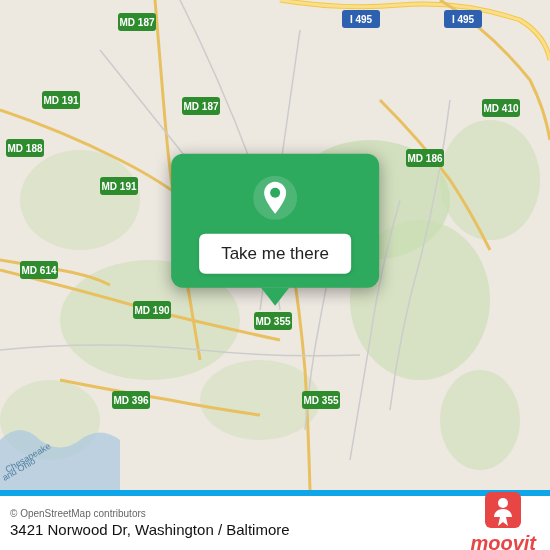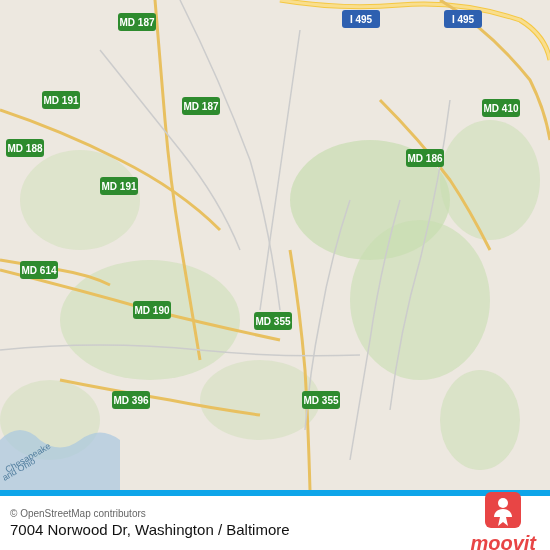--- a/index.html
+++ b/index.html
@@ -211,26 +211,40 @@
     <rect x="254" y="312" width="38" height="18" rx="3" fill="#2e8b2e"></rect>
     <text x="273" y="325" font-size="10" fill="white" text-anchor="middle" font-weight="bold">MD 355</text>
 
     <rect x="112" y="391" width="38" height="18" rx="3" fill="#2e8b2e"></rect>
     <text x="131" y="404" font-size="10" fill="white" text-anchor="middle" font-weight="bold">MD 396</text>
 
     <rect x="302" y="391" width="38" height="18" rx="3" fill="#2e8b2e"></rect>
     <text x="321" y="404" font-size="10" fill="white" text-anchor="middle" font-weight="bold">MD 355</text>
   </svg>
 
+  <div id="popup-overlay">
+    <div id="popup-card">
+      <div id="location-icon-wrap">
+        <svg width="44" height="44" viewBox="0 0 44 44" xmlns="http://www.w3.org/2000/svg">
+          <circle cx="22" cy="22" r="22" fill="rgba(255,255,255,0.15)"></circle>
+
+          <path d="M22 6 C16 6 11 11 11 17 C11 25 22 38 22 38 C22 38 33 25 33 17 C33 11 28 6 22 6 Z" fill="white"></path>
+          <circle cx="22" cy="17" r="5" fill="#2eaa5e"></circle>
+        </svg>
+      </div>
+      <button id="take-me-there-btn">Take me there</button>
+    </div>
+    <div id="popup-arrow"></div>
+  </div>
 </div>
 
 <div id="footer-bar">
   <div id="footer-left">
     <span id="osm-credit">© OpenStreetMap contributors</span>
-    <span id="address-text">7004 Norwood Dr, Washington / Baltimore</span>
+    <span id="address-text">3421 Norwood Dr, Washington / Baltimore</span>
   </div>
   <div id="moovit-logo">
 
     <svg id="moovit-icon" width="36" height="36" viewBox="0 0 36 36" xmlns="http://www.w3.org/2000/svg">
       <rect width="36" height="36" rx="6" fill="#e84545"></rect>
 
       <circle cx="18" cy="11" r="5" fill="white"></circle>
       <path d="M18 17 C12 17 9 21 9 25 L27 25 C27 21 24 17 18 17 Z" fill="white"></path>
       <path d="M15 25 L13 34 L18 30 L23 34 L21 25 Z" fill="white"></path>
     </svg>

